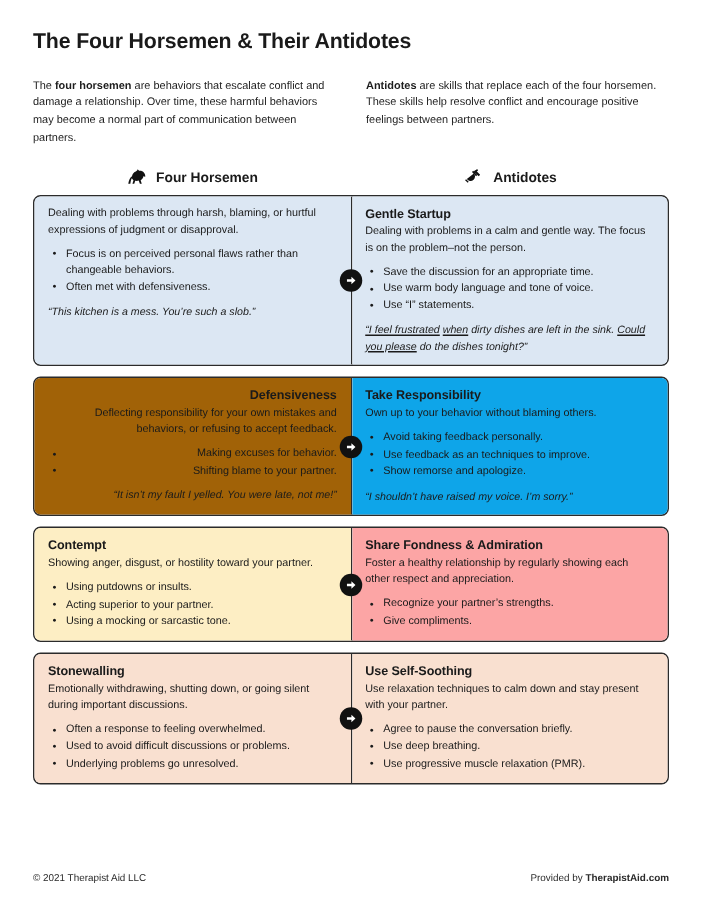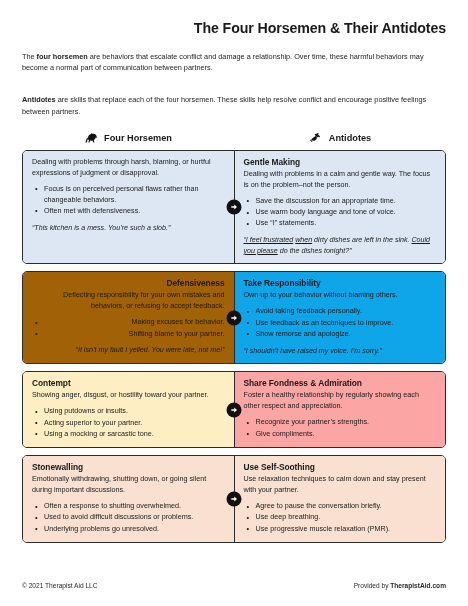--- a/index.html
+++ b/index.html
@@ -17,34 +17,33 @@
   .page {
     position: relative;
     width: 468px;
     height: 606px;
     box-sizing: border-box;
     padding: 0 22px;
   }
 
   
   .title {
-    text-align: right;
+    text-align: left;
     font-size: 14.2px;
     font-weight: bold;
     letter-spacing: -0.1px;
     padding-top: 21px;
     line-height: 1.1;
   }
 
   
   .intro {
     display: flex;
     gap: 20px;
     margin-top: 14px;
-    flex-direction: column;
   }
   .intro-col {
     flex: 1 1 0;
     font-size: 7.3px;
     line-height: 1.62;
     color: #1d1d1d;
   }
   .intro-col b { font-weight: bold; }
 
   
@@ -213,21 +212,21 @@
       <div class="row">
         <div class="half left" style="background: rgb(220, 231, 243);">
           <p class="card-desc">Dealing with problems through harsh, blaming, or hurtful expressions of judgment or disapproval.</p>
           <ul class="bullets">
             <li>Focus is on perceived personal flaws rather than changeable behaviors.</li>
             <li>Often met with defensiveness.</li>
           </ul>
           <div class="quote">“This kitchen is a mess. You’re such a slob.”</div>
         </div>
         <div class="half right" style="background: rgb(220, 231, 243);">
-          <div class="card-title">Gentle Making</div>
+          <div class="card-title">Gentle Startup</div>
           <p class="card-desc">Dealing with problems in a calm and gentle way. The focus is on the problem–not the person.</p>
           <ul class="bullets">
             <li>Save the discussion for an appropriate time.</li>
             <li>Use warm body language and tone of voice.</li>
             <li>Use “I”  statements.</li>
           </ul>
           <div class="quote"><span class="u">“I feel frustrated</span><span> </span><span class="u">when</span><span> dirty dishes are left in the sink. </span><span class="u">Could you please</span><span> do the dishes tonight?”</span></div>
         </div>
         <div class="connector">
           <svg width="9" height="9" viewBox="0 0 10 10">
@@ -283,21 +282,21 @@
           <svg width="9" height="9" viewBox="0 0 10 10">
             <path fill="#fff" d="M2 4.1 h3.3 V2.2 L8.3 5 L5.3 7.8 V5.9 H2 Z"></path>
           </svg>
         </div>
       </div>
       <div class="row">
         <div class="half left" style="background: rgb(249, 224, 208);">
           <div class="card-title">Stonewalling</div>
           <p class="card-desc">Emotionally withdrawing, shutting down, or going silent during important discussions.</p>
           <ul class="bullets">
-            <li>Often a response to shutting overwhelmed.</li>
+            <li>Often a response to feeling overwhelmed.</li>
             <li>Used to avoid difficult discussions or problems.</li>
             <li>Underlying problems go unresolved.</li>
           </ul>
         </div>
         <div class="half right" style="background: rgb(249, 224, 208);">
           <div class="card-title">Use Self-Soothing</div>
           <p class="card-desc">Use relaxation techniques to calm down and stay present with your partner.</p>
           <ul class="bullets">
             <li>Agree to pause the conversation briefly.</li>
             <li>Use deep breathing.</li>

